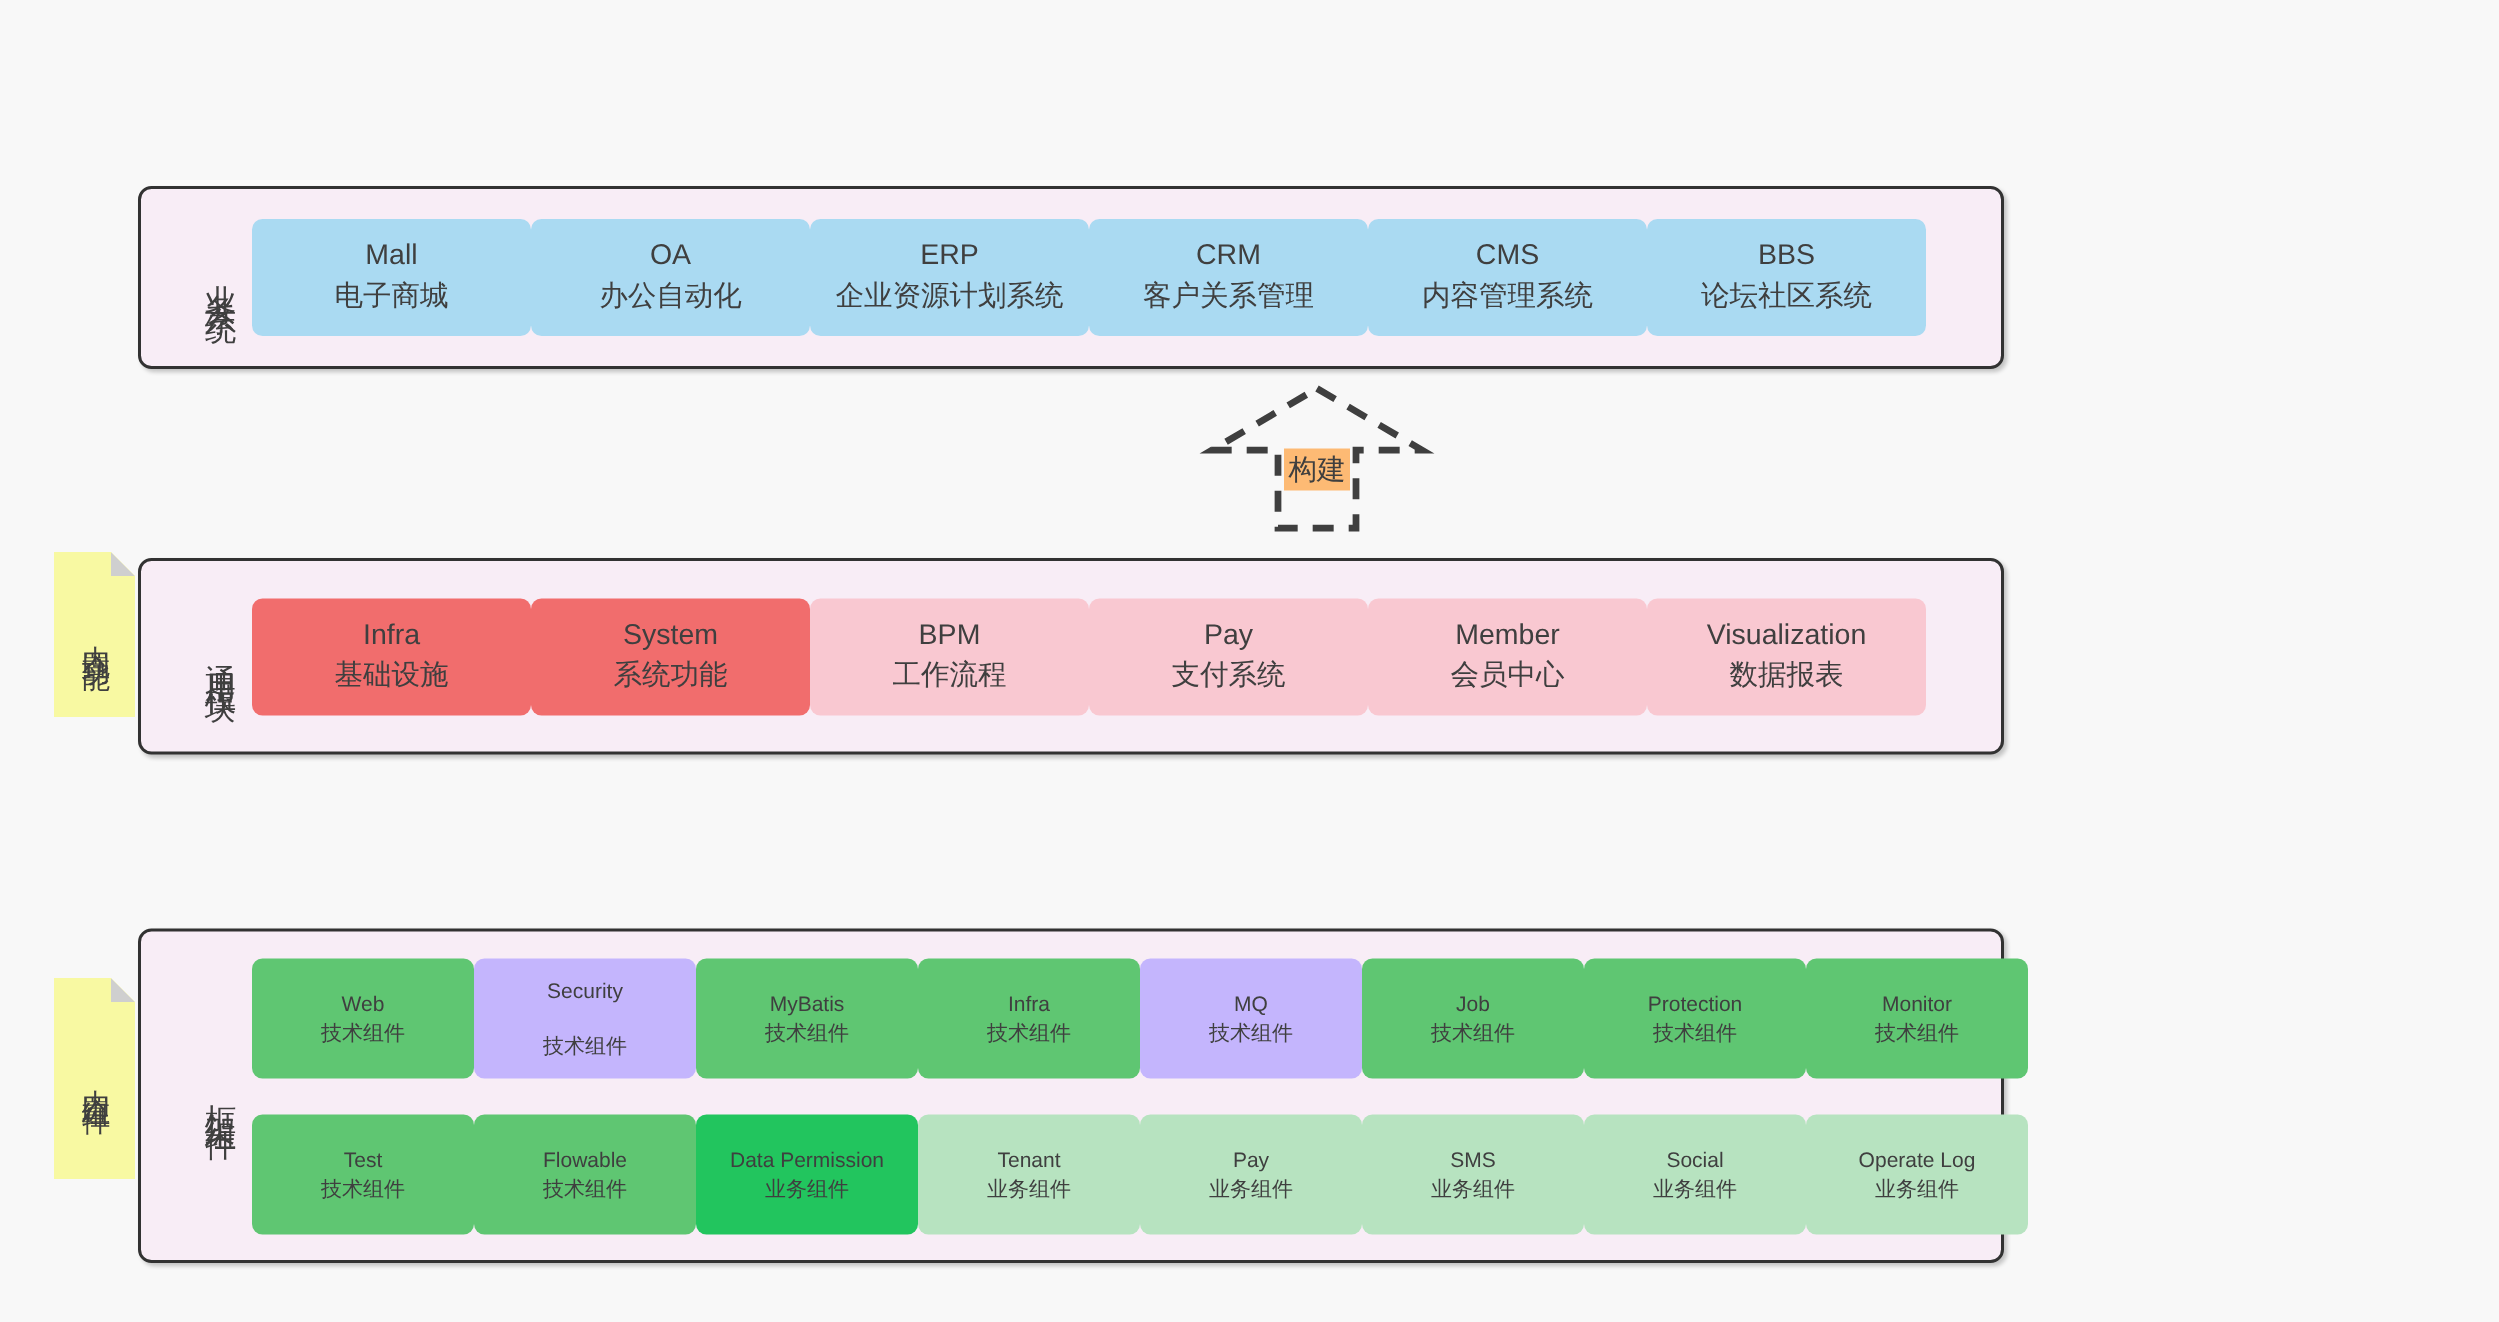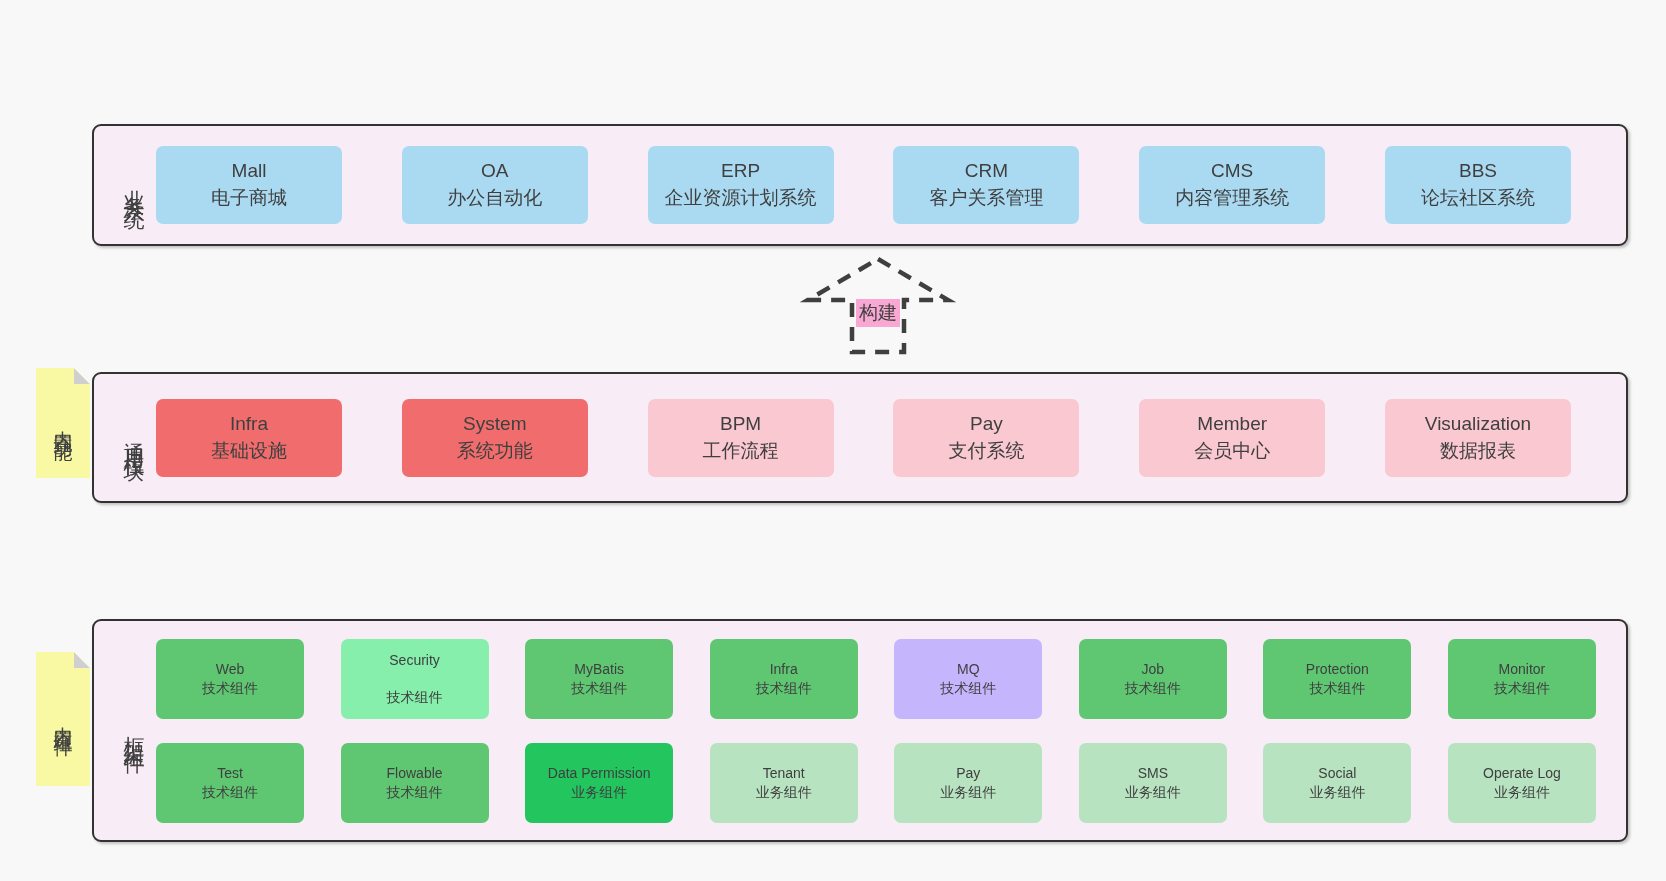--- a/index.html
+++ b/index.html
@@ -4,27 +4,27 @@
 <style>
   html,body{margin:0;padding:0;}
   body{background:var(--pageBg,#f8f8f8);}
   .stage{
     position:relative;width:1666px;height:881px;overflow:hidden;
     font-family:"Liberation Sans","DejaVu Sans",sans-serif;
     color:var(--ink,#3f3f3f);
     background:var(--pageBg,#f8f8f8);
   }
   .panel{
-    position:absolute;left:92px;width:1536px;box-sizing:border-box;
+    position:absolute;left:92px;width:1244px;box-sizing:border-box;
     background:var(--panelBg,#f8edf6);
     border:2px solid var(--line,#323232);
     border-radius:9px;
     box-shadow:2px 2px 3px rgba(0,0,0,.22);
     display:flex;align-items:center;
-    padding-left:16px;
+    padding-left:28px;
     z-index:2;
   }
   .panel-top{top:124px;height:122px;}
   .panel-mid{top:372px;height:131px;}
   .panel-bottom{top:619px;height:223px;}
   .vlabel{
     flex:0 0 38px;
     writing-mode:vertical-rl;text-orientation:upright;
     font-size:21px;letter-spacing:6px;
     margin:0 auto;text-align:center;
@@ -66,21 +66,21 @@
   .arrow{position:absolute;width:160px;height:100px;z-index:1;}
   .arrow-1{left:798px;top:255px;}
   .arrow-2{left:806px;top:504px;}
   .arrow svg{display:block;width:100%;height:100%;}
   .arrow path{
     fill:none;stroke:var(--ink,#3f3f3f);stroke-width:4.5;
     stroke-dasharray:14 10;
   }
   .arrow-label{
     position:absolute;left:50%;top:44px;transform:translateX(-50%);
-    background:#f9a8d4;padding:1px 3px;font-size:19px;white-space:nowrap;
+    background:#fdba74;padding:1px 3px;font-size:19px;white-space:nowrap;
   }
 </style>
 </head>
 <body>
 
 <div class="stage">
 
   <div class="note note-1">
     <div class="fold"></div>
     <span class="note-text">内置功能</span>
@@ -159,21 +159,21 @@
   </section>
 
 
   <section class="panel panel-bottom">
     <div class="vlabel">框架组件</div>
     <div class="boxes-grid">
         <div class="box" style="background: rgb(95, 198, 114);">
           <div class="box-title">Web</div>
           <div class="box-subtitle">技术组件</div>
         </div>
-        <div class="box" style="background: #86efac; gap: 18px;">
+        <div class="box" style="background: #c4b5fd; gap: 18px;">
           <div class="box-title">Security</div>
           <div class="box-subtitle">技术组件</div>
         </div>
         <div class="box" style="background: rgb(95, 198, 114);">
           <div class="box-title">MyBatis</div>
           <div class="box-subtitle">技术组件</div>
         </div>
         <div class="box" style="background: rgb(95, 198, 114);">
           <div class="box-title">Infra</div>
           <div class="box-subtitle">技术组件</div>

